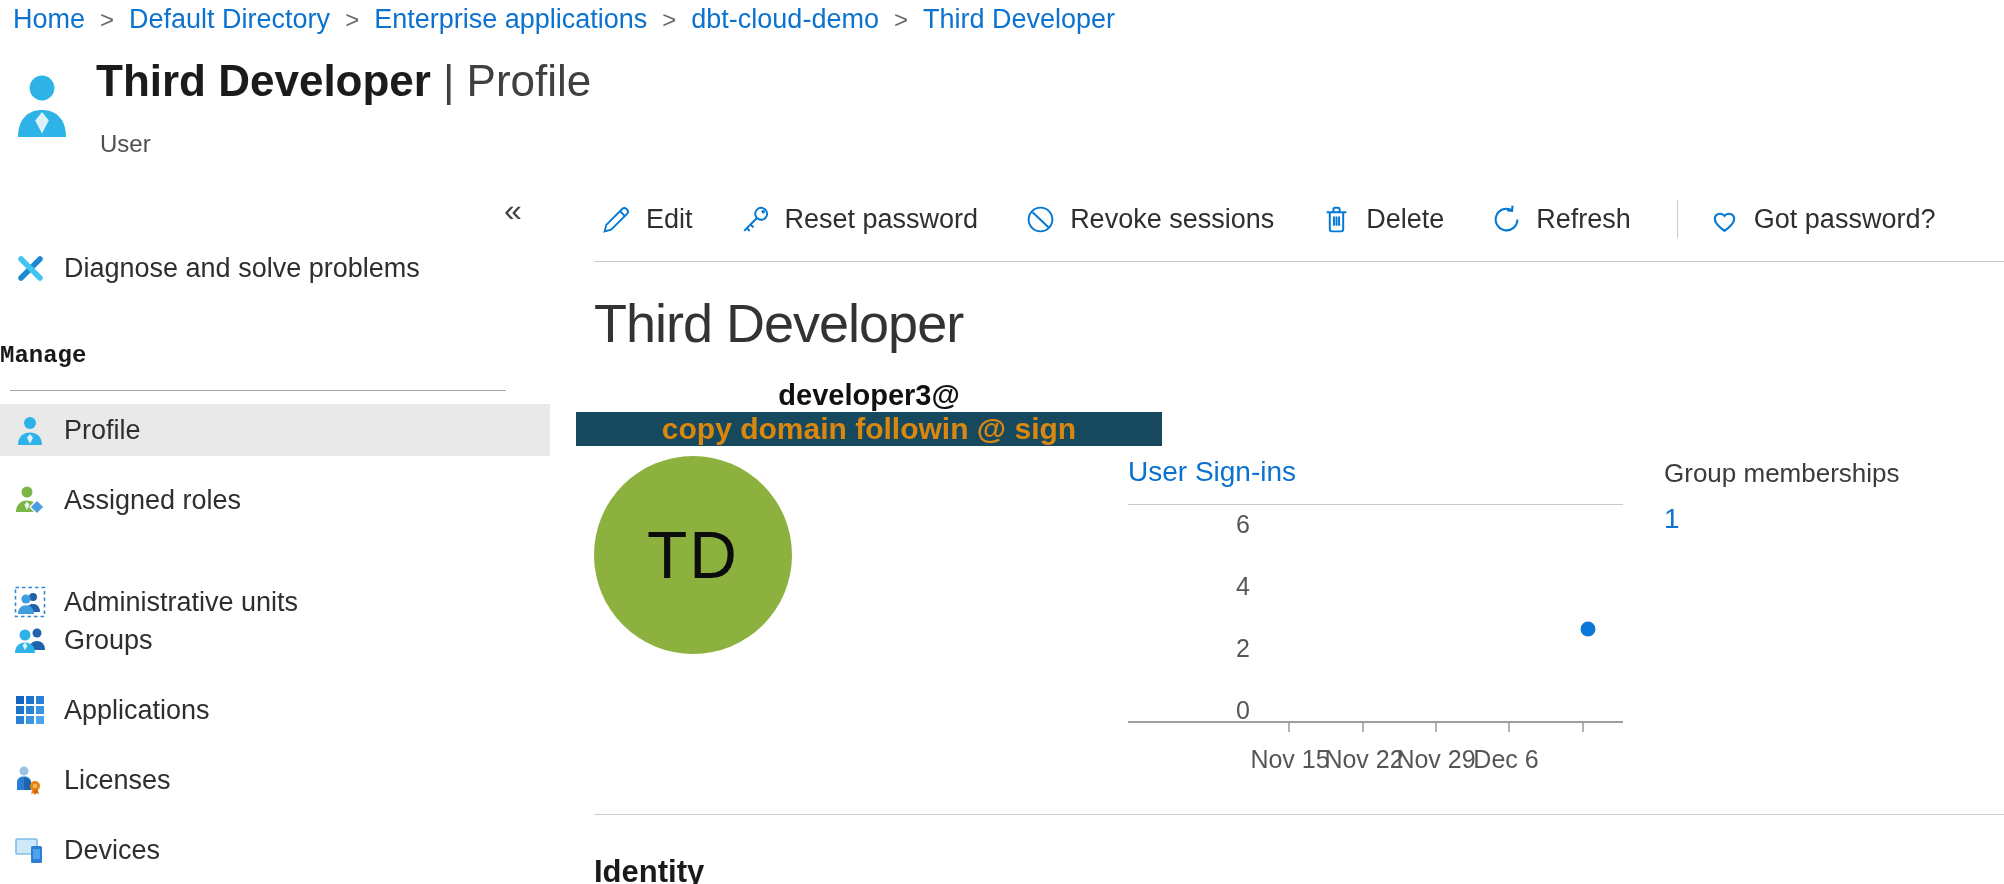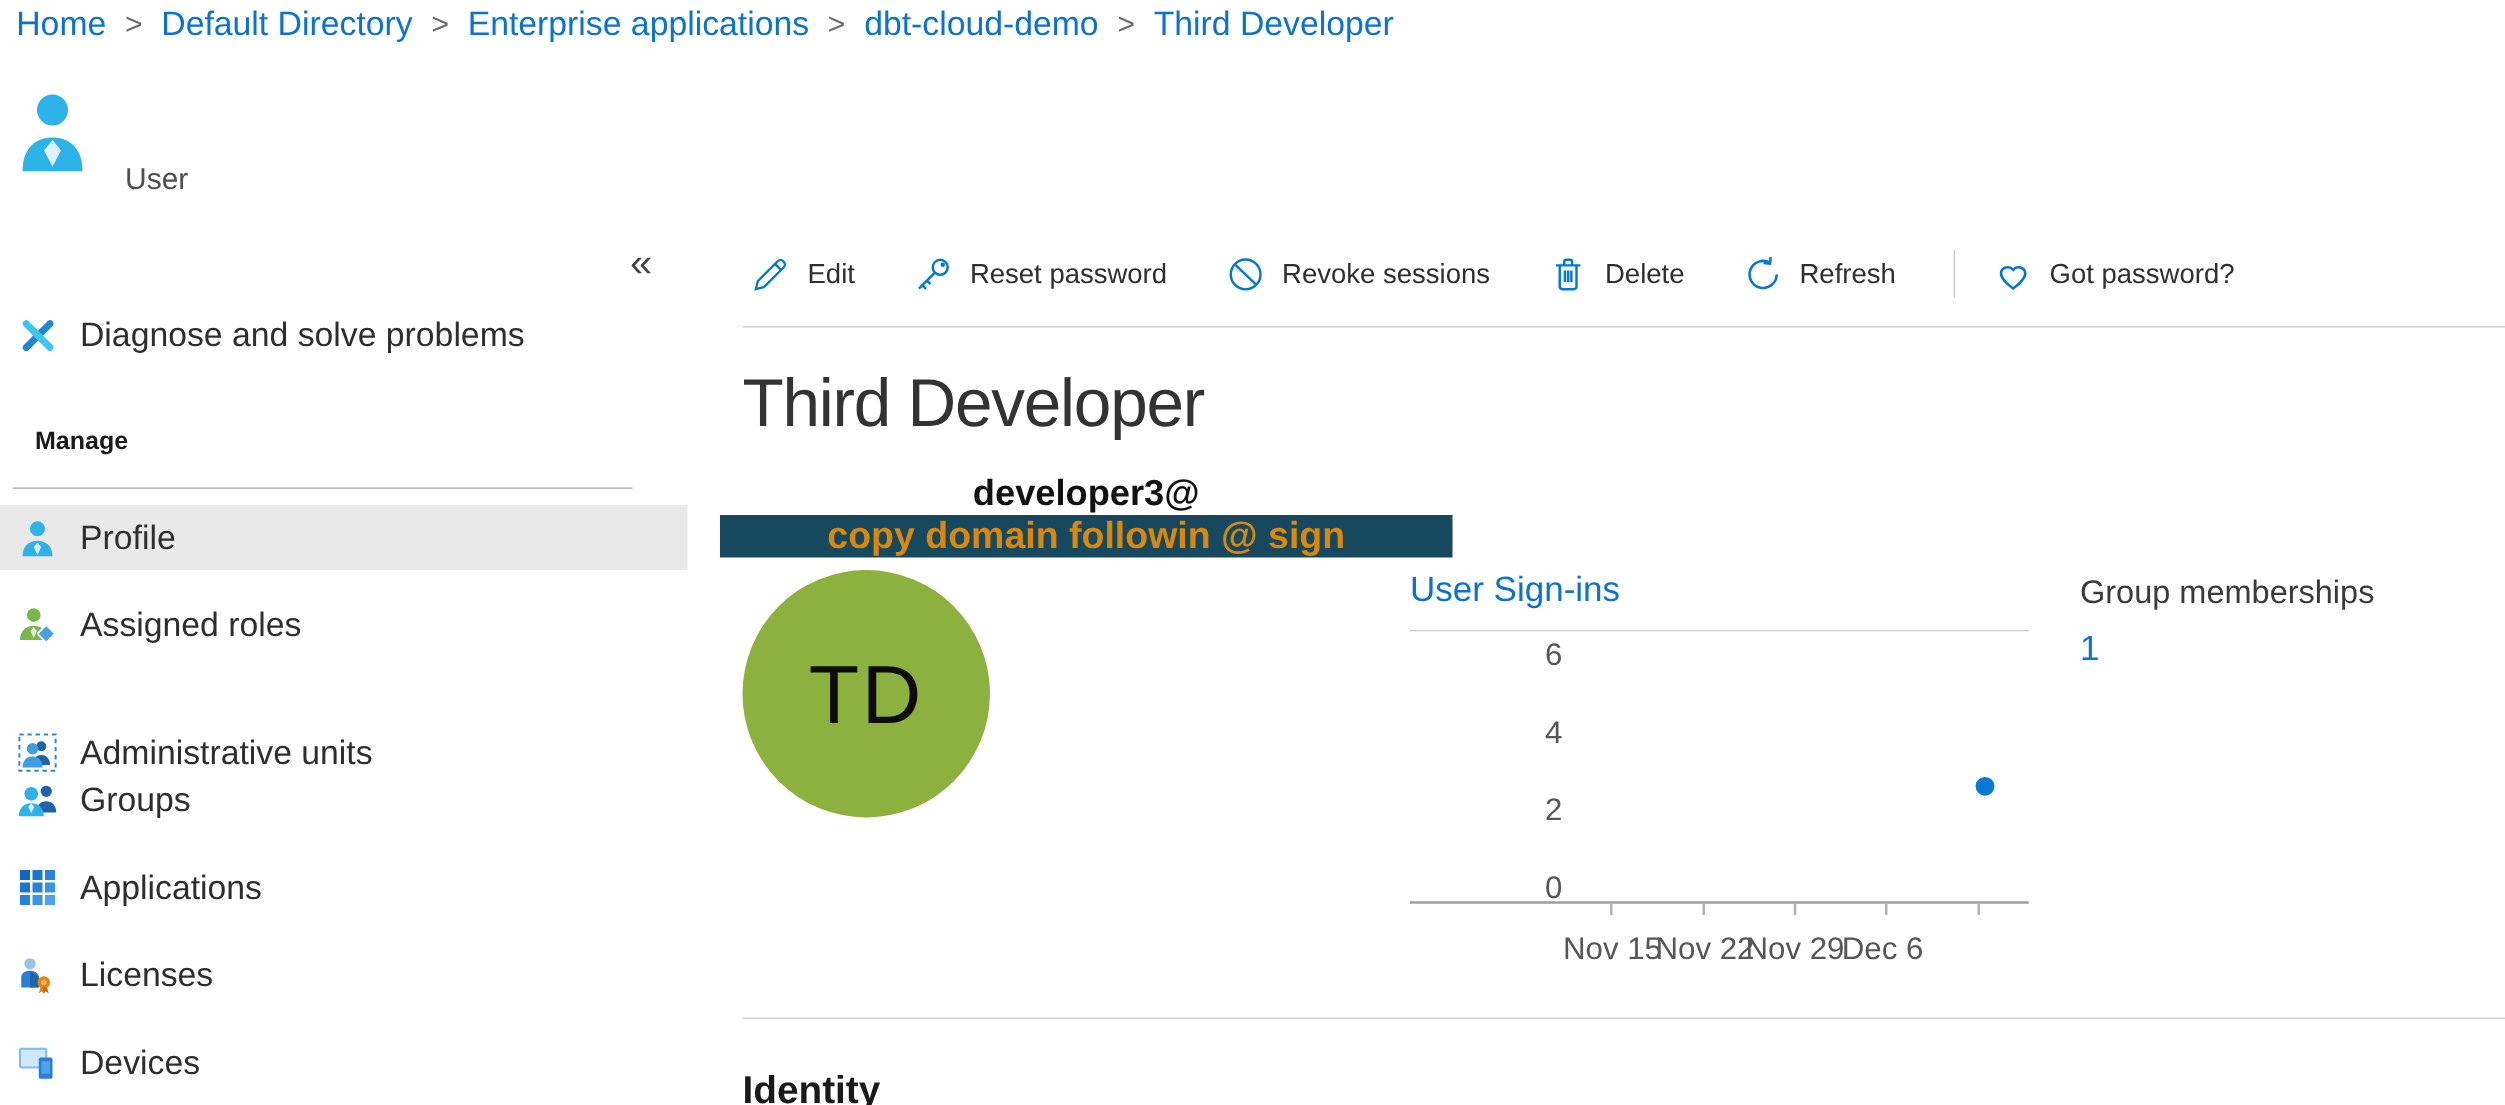--- a/index.html
+++ b/index.html
@@ -18,26 +18,26 @@
   .page-title .t-bold { font-weight:bold; color:#1b1b1b; }
   .page-title .t-rest { font-weight:normal; color:#404040; margin-left:12px; }
   .page-subtitle { position:absolute; left:100px; top:130px; font-size:24px; color:#4f4f4f; }
   
   .collapse-btn { position:absolute; left:504px; top:192px; font-size:32px; color:#444; cursor:pointer; background:none; border:none; font-family:inherit; }
   .side-row { position:absolute; left:0; width:550px; height:52px; display:flex; align-items:center; cursor:pointer;text-align:center; }
   .side-row .s-icon { position:absolute; left:14px; width:32px; height:32px; }
   .side-row .s-label { position:absolute; left:64px; font-size:27px; color:#2e2e2e; white-space:nowrap; }
   .side-row.selected { background:#e9e9e9; }
   .diagnose-row { top:242px; }
-  .manage-label { position:absolute; left:28px; top:342px; font-size:20px; font-weight:bold; color:#1a1a1a; }
+  .manage-label { position:absolute; left:0; top:342px; font-size:24px; font-weight:bold; color:#1a1a1a;font-family:Liberation Mono, monospace; }
   .side-divider { position:absolute; left:10px; top:390px; width:496px; height:1px; background:#a6a6a6; }
   
   .toolbar { position:absolute; left:600px; top:196px; height:46px; display:flex; align-items:center; }
   .tb-btn { display:flex; align-items:center; gap:13px; margin-right:46px; cursor:pointer; background:none; border:none; font-family:inherit; }
-  .tb-btn .tb-label { font-size:22px; color:#2f2f2f; white-space:nowrap; }
+  .tb-btn .tb-label { font-size:27px; color:#2f2f2f; white-space:nowrap; }
   .tb-btn svg { width:33px; height:33px; }
   .tb-sep { width:1px; height:38px; background:#c9c9c9; margin:0 30px 0 0; }
   .toolbar-divider { position:absolute; left:594px; top:261px; width:1410px; height:1px; background:#c9c9c9; }
   
   .display-name { position:absolute; left:594px; top:292px; font-size:54px; font-weight:300; color:#333; letter-spacing:-1px; }
   .upn-row { position:absolute; left:576px; top:379px; height:46px; display:flex; align-items:center;flex-direction:column; }
   .upn-prefix { font-size:29px; font-weight:bold; color:#111; }
   .redaction-box { width:586px; height:45px; background:#17495e; color:#d9870f; font-size:30px; font-weight:bold;
                    display:flex; align-items:center; justify-content:center; white-space:nowrap; }
   .avatar { position:absolute; left:594px; top:456px; width:198px; height:198px; border-radius:50%;
@@ -75,20 +75,23 @@
     <a>dbt-cloud-demo</a>
     <span class="crumb-sep">&gt;</span>
     <a>Third Developer</a>
   </nav>
 
   <svg class="header-icon" viewBox="0 0 26 33">
     <circle cx="13" cy="7.5" r="6.2" fill="#2db3e8"></circle>
     <path d="M1 32 c0-9.5 5.5-13.5 12-13.5 s12 4 12 13.5 z" fill="#2db3e8"></path>
     <path d="M13 19.5 l-3.4 4.2 3.4 6.5 3.4-6.5 z" fill="#ddf1fa"></path>
   </svg>
+  <h1 class="page-title">
+    <span class="t-bold">Third Developer</span><span class="t-rest">| Profile</span>
+  </h1>
   <div class="page-subtitle">User</div>
 
   <button class="collapse-btn">«</button>
 
   <div class="side-row diagnose-row">
     <svg class="s-icon" viewBox="0 0 32 32">
       <path d="M7 26 L26 7" stroke="#1e88d0" stroke-width="5.5" stroke-linecap="round" fill="none"></path>
       <path d="M7 7 L26 26" stroke="#40c4f0" stroke-width="5.5" stroke-linecap="round" fill="none"></path>
     </svg>
     <span class="s-label">Diagnose and solve problems</span>

